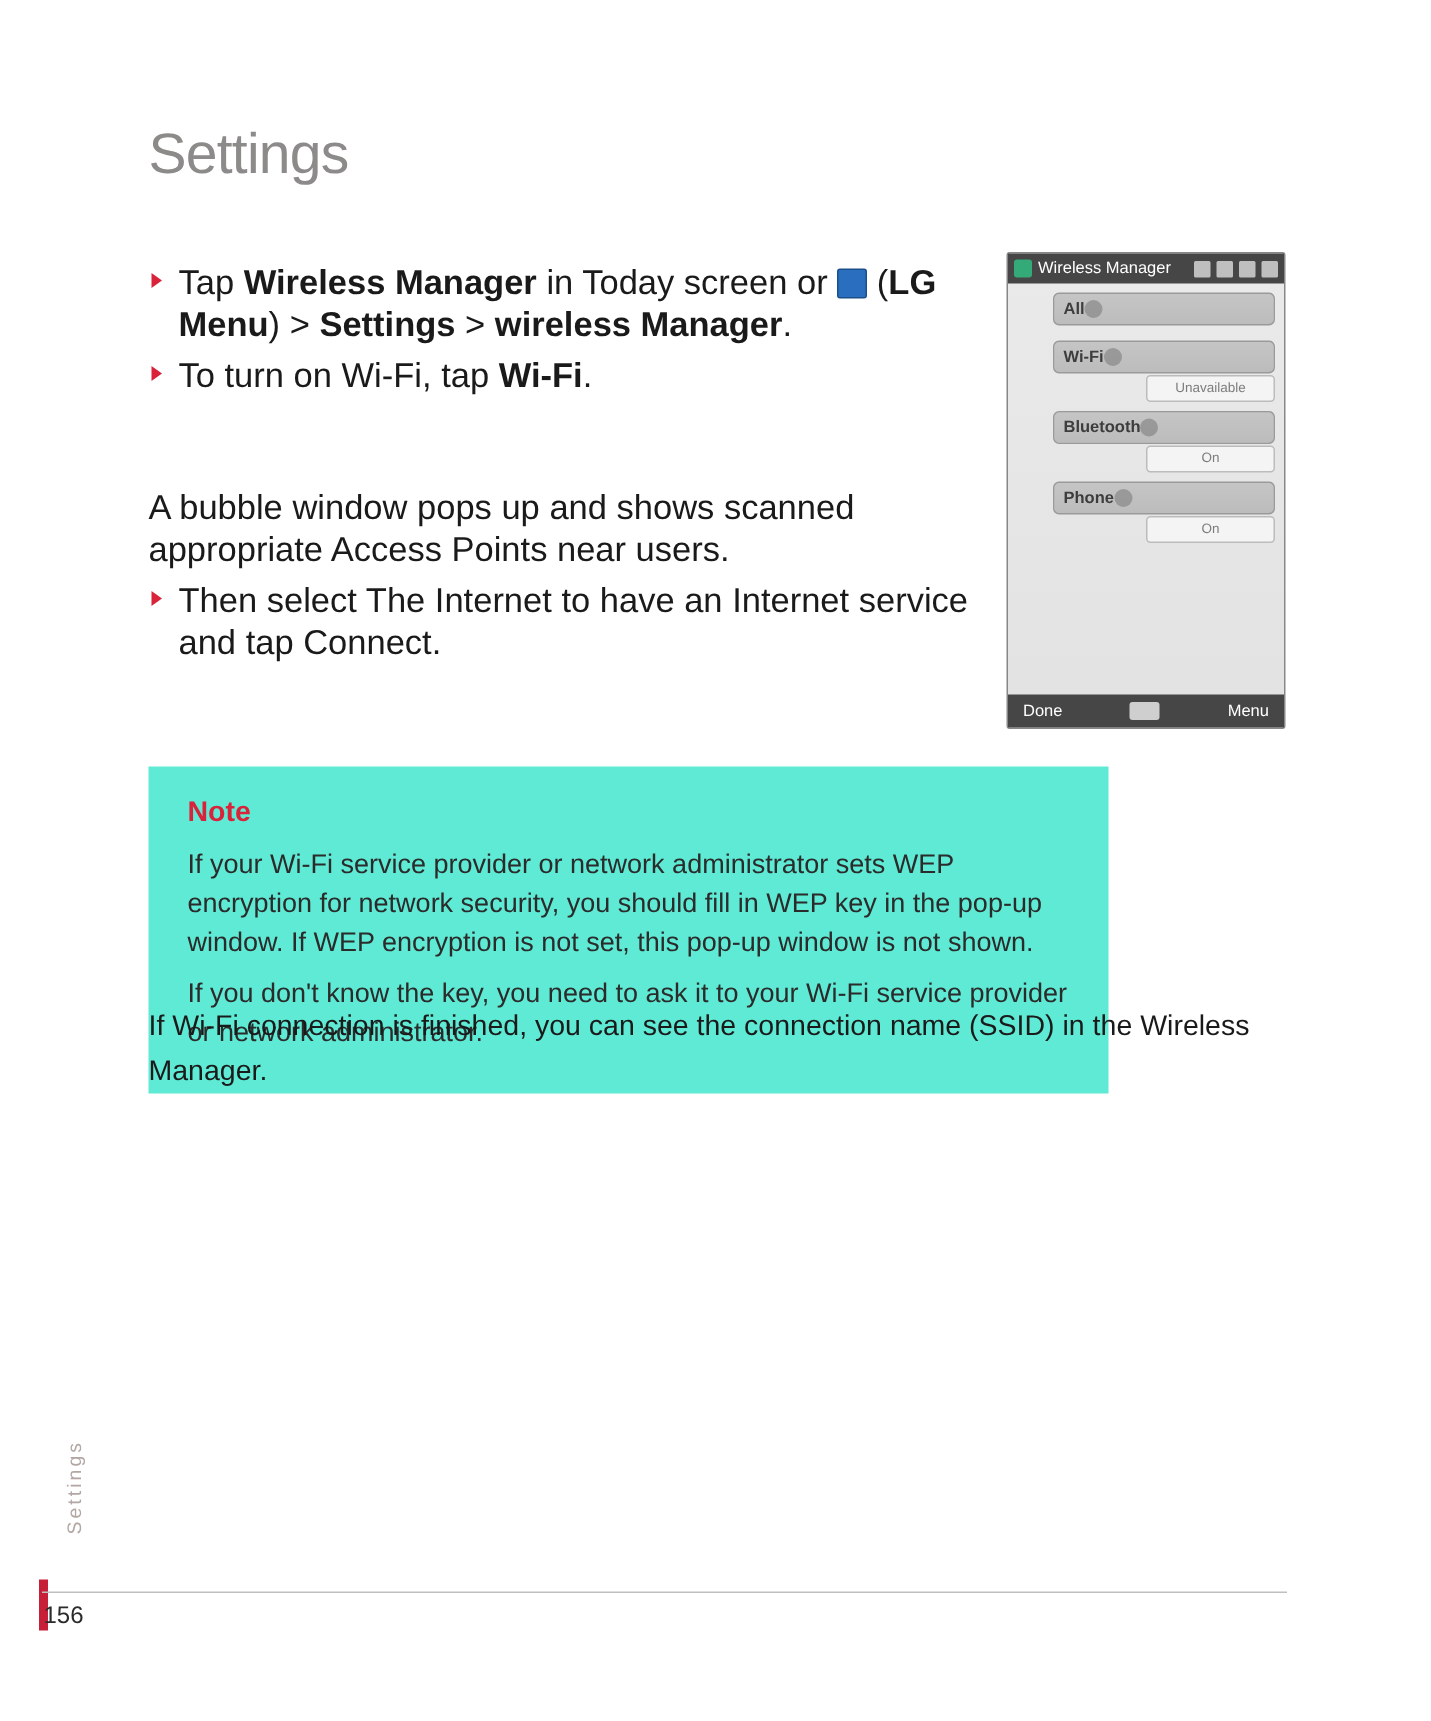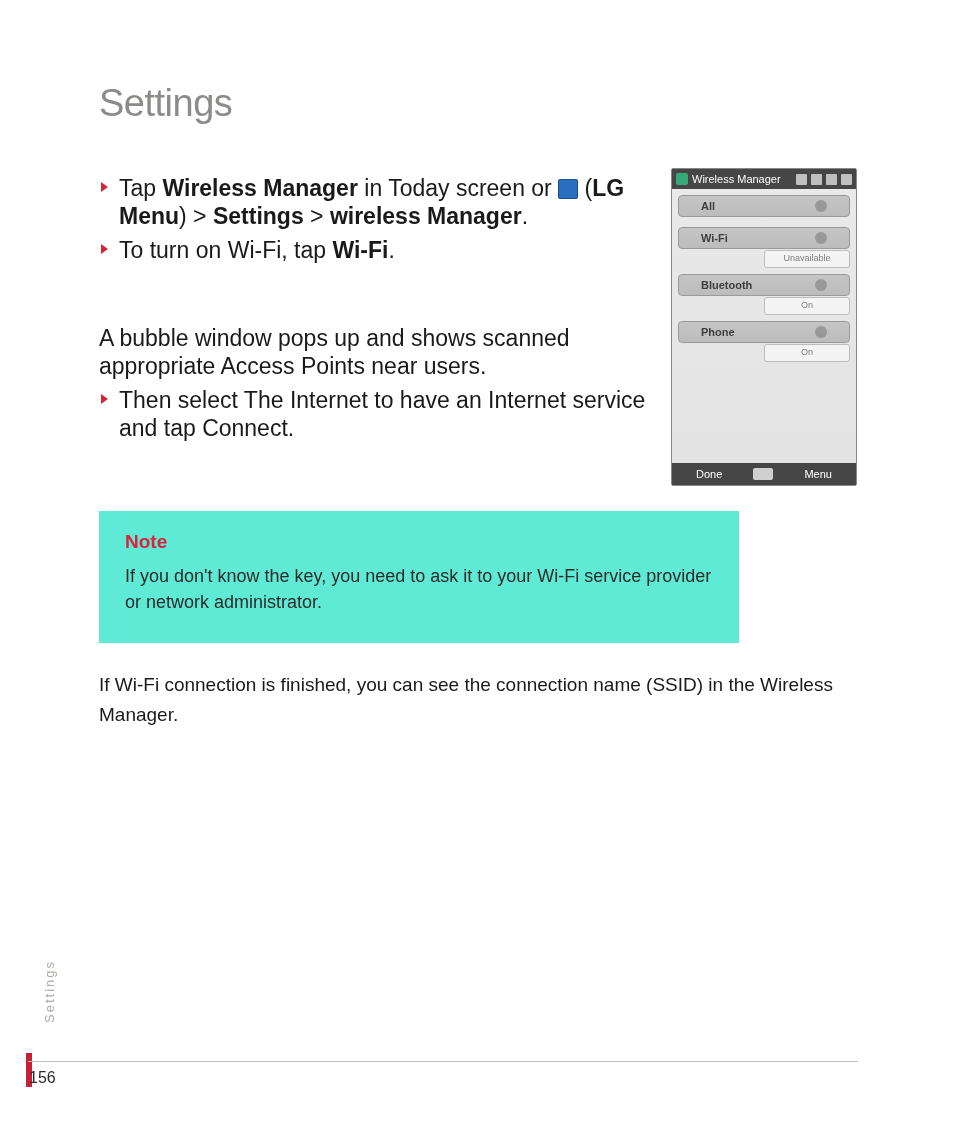--- a/index.html
+++ b/index.html
@@ -160,26 +160,26 @@
   }
   .ph-titlebar .win { width: 12px; height: 12px; background: #3a7; border-radius: 2px; }
   .ph-titlebar .spacer { flex: 1; }
   .ph-titlebar .ico { width: 11px; height: 11px; opacity: 0.8; background: #ddd; border-radius: 1px; }
   .ph-body { padding: 6px; }
   .ph-row {
     background: linear-gradient(#c5c5c5,#bcbcbc);
     border: 1px solid #9a9a9a;
     border-radius: 4px;
     margin-bottom: 4px;
-    padding: 4px 22px;
+    padding: 4px 6px;
     display: flex;
-    justify-content: space-between;
     align-items: center;
     color: #3d3d3d;
     font-weight: 700;
+    margin-left: 24px;
   }
   .ph-group { margin-bottom: 6px; }
   .ph-sub {
     height: 16px;
     background: #f4f4f4;
     border: 1px solid #bcbcbc;
     border-radius: 3px;
     margin-left: 86px;
     margin-top: -3px;
     font-size: 9px;
@@ -190,21 +190,21 @@
   .ph-bottombar {
     position: absolute;
     bottom: 0; left: 0; right: 0;
     height: 22px;
     background: #464646;
     color: #fff;
     display: flex;
     justify-content: space-between;
     align-items: center;
     font-size: 11px;
-    padding: 0 24px;
+    padding: 0 10px;
   }
   .ph-bottombar .kbd {
     width: 20px; height: 12px;
     background: #cfcfcf; border-radius: 2px;
   }
   .ph-row .ricon {
     width: 12px; height: 12px;
     background: #888; border-radius: 6px;
     opacity: 0.7;
   }
@@ -231,20 +231,21 @@
   <div class="bullet-list">
     <div class="bullet-item">
       <span class="marker"></span>
       <span>Then select The Internet to have an Internet service and tap Connect.</span>
     </div>
   </div>
 </div>
 
 <div class="note-box">
   <div class="note-title">Note</div>
+  <p>If your Wi-Fi service provider or network administrator sets WEP encryption for network security, you should fill in WEP key in the pop-up window. If WEP encryption is not set, this pop-up window is not shown.</p>
   <p>If you don't know the key, you need to ask it to your Wi-Fi service provider or network administrator.</p>
 </div>
 
 <div class="after-note">
   <p>If  Wi-Fi connection is finished, you can see the connection name (SSID) in the  Wireless Manager.</p>
 </div>
 
 <div class="phone">
   <div class="ph-titlebar">
     <span class="win"></span>

